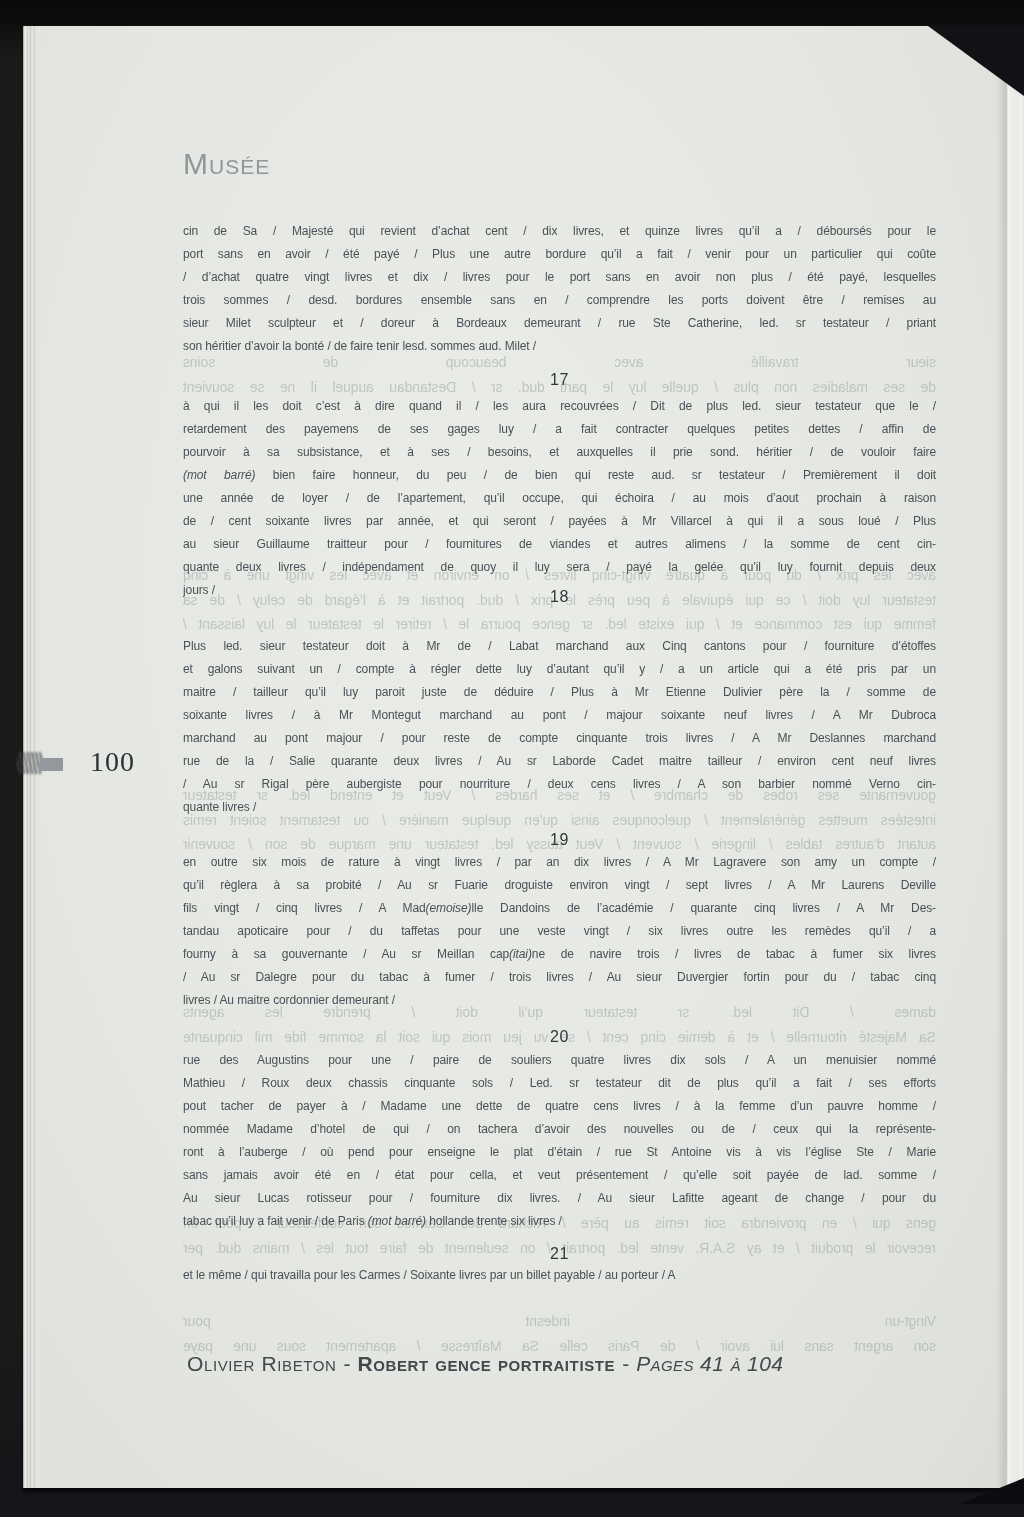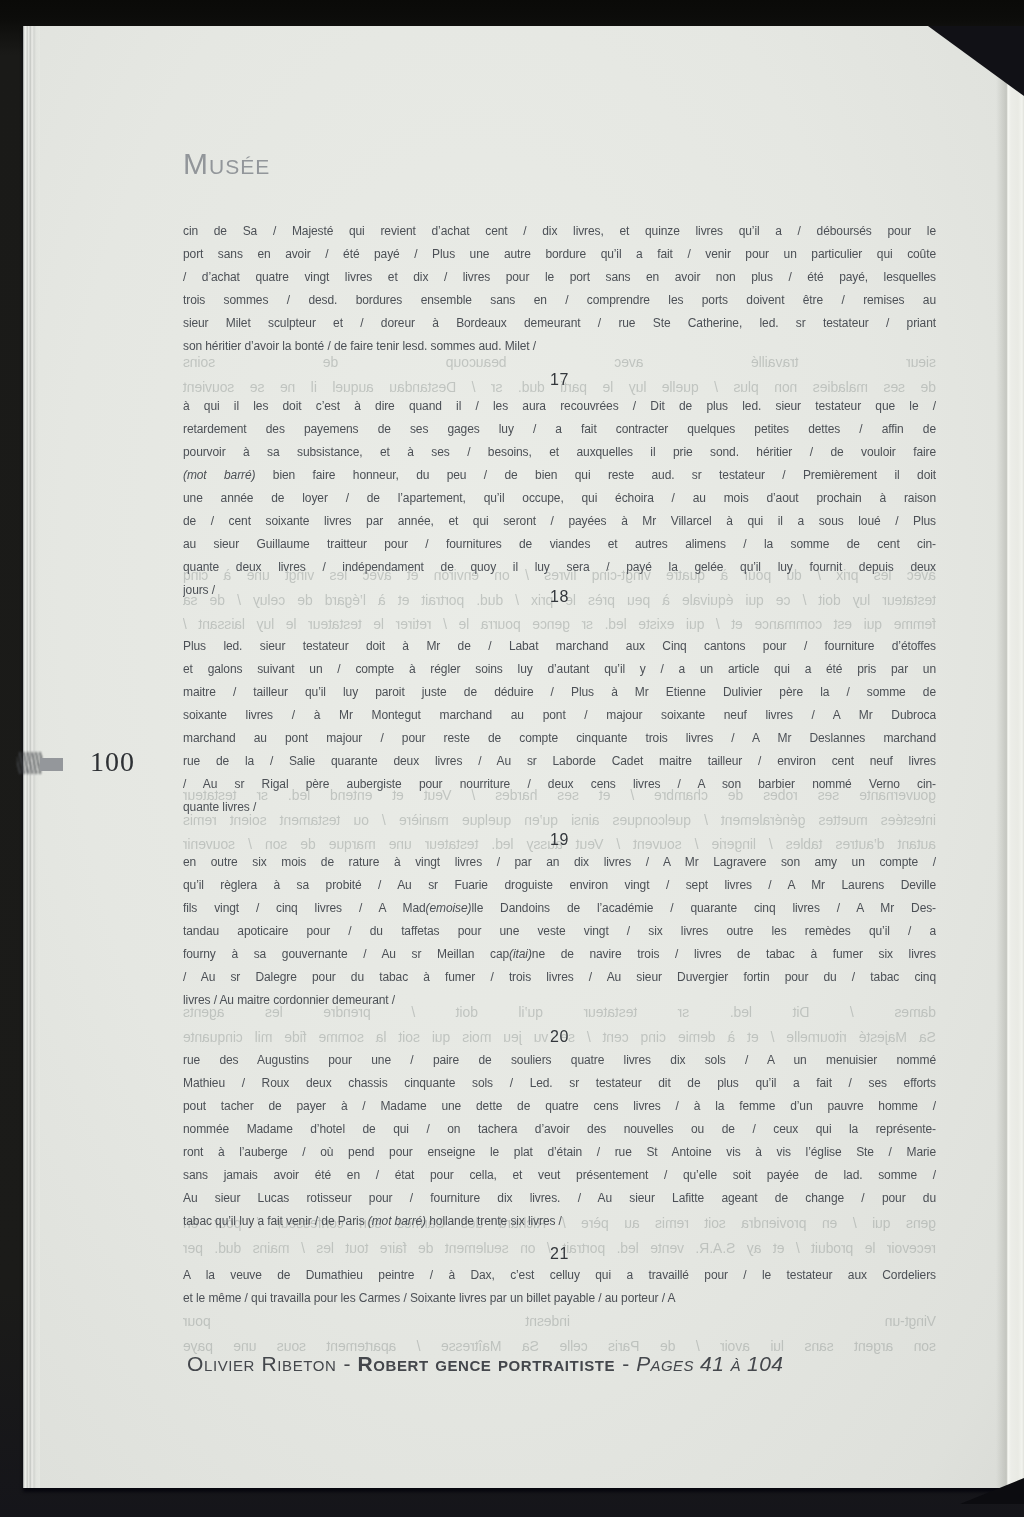--- a/index.html
+++ b/index.html
@@ -161,21 +161,21 @@
         <div class="line">au sieur Guillaume traitteur pour / fournitures de viandes et autres alimens / la somme de cent cin-</div>
         <div class="line">quante deux livres / indépendament de quoy il luy sera / payé la gelée qu’il luy fournit depuis deux</div>
         <div class="line">jours /</div>
       </div>
     </section>
 
     <div class="heading" style="top:560px">18</div>
     <section class="block" style="top:609px">
       <div class="lines">
         <div class="line">Plus led. sieur testateur doit à Mr de / Labat marchand aux Cinq cantons pour / fourniture d’étoffes</div>
-        <div class="line">et galons suivant un / compte à régler soins luy d’autant qu’il y / a un article qui a été pris par un</div>
+        <div class="line">et galons suivant un / compte à régler dette luy d’autant qu’il y / a un article qui a été pris par un</div>
         <div class="line">maitre / tailleur qu’il luy paroit juste de déduire / Plus à Mr Etienne Dulivier père la / somme de</div>
         <div class="line">soixante livres / à Mr Montegut marchand au pont / majour soixante neuf livres / A Mr Dubroca</div>
         <div class="line">marchand au pont majour / pour reste de compte cinquante trois livres / A Mr Deslannes marchand</div>
         <div class="line">rue de la / Salie quarante deux livres / Au sr Laborde Cadet maitre tailleur / environ cent neuf livres</div>
         <div class="line">/ Au sr Rigal père aubergiste pour nourriture / deux cens livres / A son barbier nommé Verno cin-</div>
         <div class="line">quante livres /</div>
       </div>
     </section>
 
     <div class="heading" style="top:803px">19</div>
@@ -201,21 +201,20 @@
         <div class="line">ront à l’auberge / où pend pour enseigne le plat d’étain / rue St Antoine vis à vis l’église Ste / Marie</div>
         <div class="line">sans jamais avoir été en / état pour cella, et veut présentement / qu’elle soit payée de lad. somme /</div>
         <div class="line">Au sieur Lucas rotisseur pour / fourniture dix livres. / Au sieur Lafitte ageant de change / pour du</div>
         <div class="line">tabac qu’il luy a fait venir / de Paris <em>(mot barré)</em> hollande trente six livres /</div>
       </div>
     </section>
 
     <div class="heading" style="top:1217px">21</div>
     <section class="block" style="top:1238px">
       <div class="lines">
-        <div class="line">A la veuve de Dumathieu peintre / à Dax, c’est celluy qui a travaillé pour / le testateur aux Cordeliers</div>
         <div class="line">et le même / qui travailla pour les Carmes / Soixante livres par un billet payable / au porteur / A</div>
       </div>
     </section>
 
     <div class="edge-mark"></div>
     <div class="page-tab"></div>
     <div class="page-number">100</div>
 
     <footer class="footer">
       <span class="f-author">Olivier Ribeton</span><span class="f-sep">-</span><span class="f-title">Robert gence portraitiste</span><span class="f-sep">-</span><span class="f-pages">Pages 41 à 104</span>

